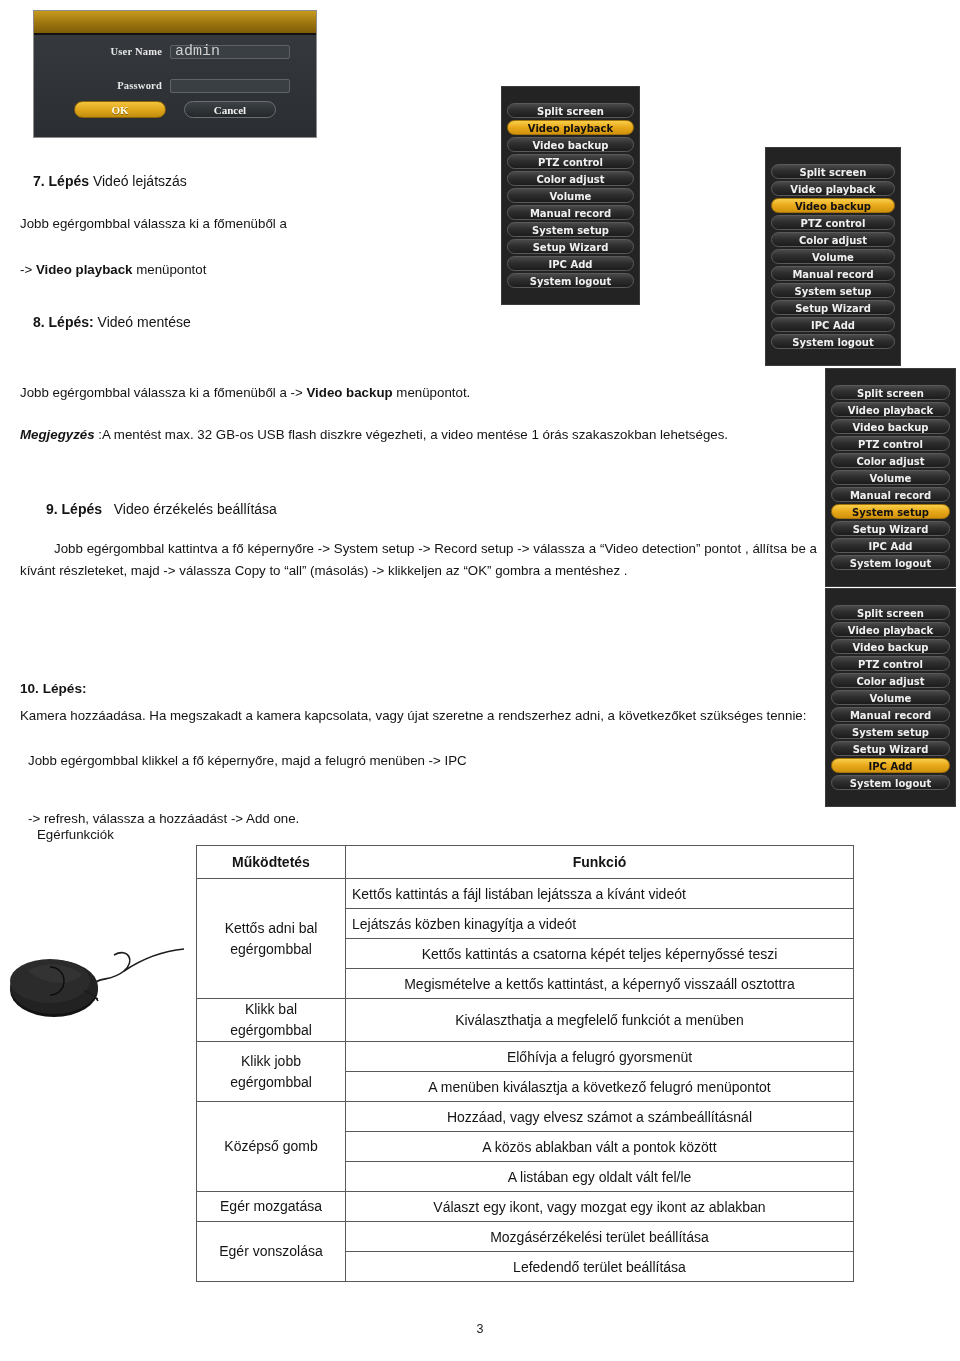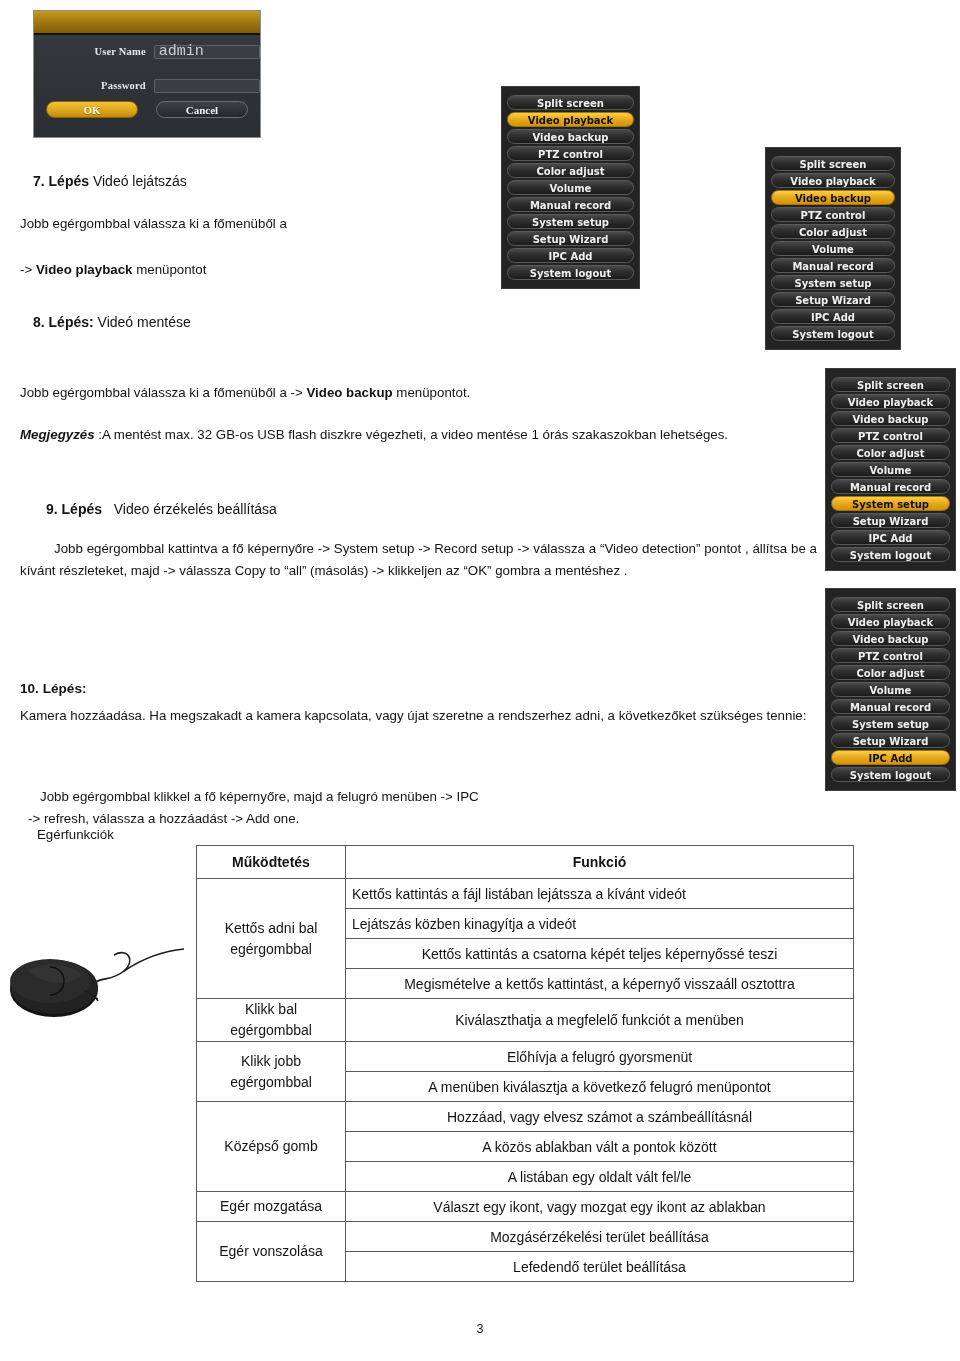--- a/index.html
+++ b/index.html
@@ -14,21 +14,21 @@
     font-family: "Liberation Sans", sans-serif;
     color: #1a1a1a;
     overflow: hidden;
   }
 
   
   .login-shot {
     position: absolute;
     left: 33px;
     top: 10px;
-    width: 228px;
+    width: 284px;
     height: 128px;
     background: #5eead4;
     border: 1px solid #8d8d8d;
     box-sizing: border-box;
   }
   .login-titlebar {
     height: 22px;
     background: linear-gradient(180deg, #c79a1d 0%, #9d7510 55%, #7e5c08 100%);
     border-bottom: 2px solid #111;
   }
@@ -99,21 +99,21 @@
     background: linear-gradient(180deg, #3d4247 0%, #242829 100%);
     color: #f2f2f2;
     border: 1px solid #6b7075;
   }
 
   
   .menu-shot {
     position: absolute;
     background: #232323;
     border: 1px solid #3b3b3b;
-    padding: 8px 5px;
+    padding: 16px 5px;
     box-sizing: border-box;
   }
   .menu-item {
     height: 15px;
     line-height: 15px;
     margin-bottom: 2px;
     border-radius: 8px;
     text-align: center;
     font-family: "DejaVu Sans", sans-serif;
     font-size: 10px;
@@ -149,21 +149,21 @@
 
   #step8-head   { left: 33px;  top: 311px; font-size: 14px; text-align: center; }
   #step8-l1     { left: 20px;  top: 382px; }
   #step8-note   { left: 20px;  top: 424px; width: 800px; text-align: justify; }
 
   #step9-head   { left: 46px;  top: 498px; font-size: 14px; }
   #step9-body   { left: 20px;  top: 538px; width: 797px; text-align: justify; text-justify: inter-word; }
 
   #step10-head  { left: 20px;  top: 678px; font-size: 13.6px; }
   #step10-l1    { left: 20px;  top: 705px; width: 797px; text-align: justify; }
-  #step10-l3    { left: 28px;  top: 786px; margin-left: 12px; }
+  #step10-l3    { left: 28px;  top: 750px; }
   #step10-l4    { left: 28px;  top: 808px; }
   #mouse-fn-lbl { left: 37px;  top: 824px; }
 
   
   #mouse-img { position: absolute; left: 6px; top: 925px; width: 195px; height: 110px; }
 
   
   #fn-table {
     position: absolute;
     left: 196px;

